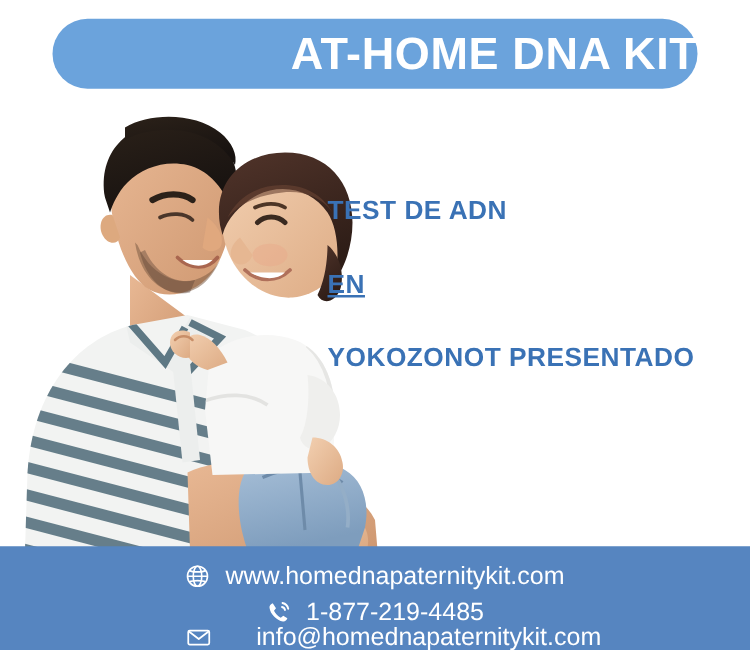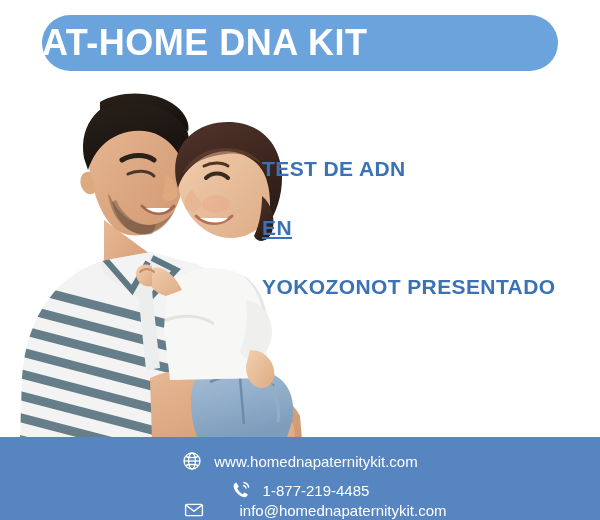--- a/index.html
+++ b/index.html
@@ -22,21 +22,21 @@
   #header-pill {
     position: absolute;
     left: 42px;
     top: 15px;
     width: 516px;
     height: 56px;
     background: #6ba3dc;
     border-radius: 28px;
     display: flex;
     align-items: center;
-    justify-content: flex-start;
+    justify-content: flex-end;
   }
   #header-title {
     color: #ffffff;
     font-size: 36px;
     font-weight: bold;
     letter-spacing: 0.5px;
     line-height: 1;
     white-space: nowrap;
     font-family: "Liberation Sans", sans-serif;
   }
@@ -98,21 +98,21 @@
   .footer-item {
     display: flex;
     align-items: center;
   }
   .footer-item + .footer-item {
     margin-left: 30px;
     gap: 24px;
   }
   .footer-text {
     color: #ffffff;
-    font-size: 15px;
+    font-size: 20px;
     font-weight: normal;
     line-height: 1;
     white-space: nowrap;
     margin-left: 12px;
   }
   .footer-icon {
     display: block;
     width: 20px;
     height: 20px;
     flex: 0 0 auto;

